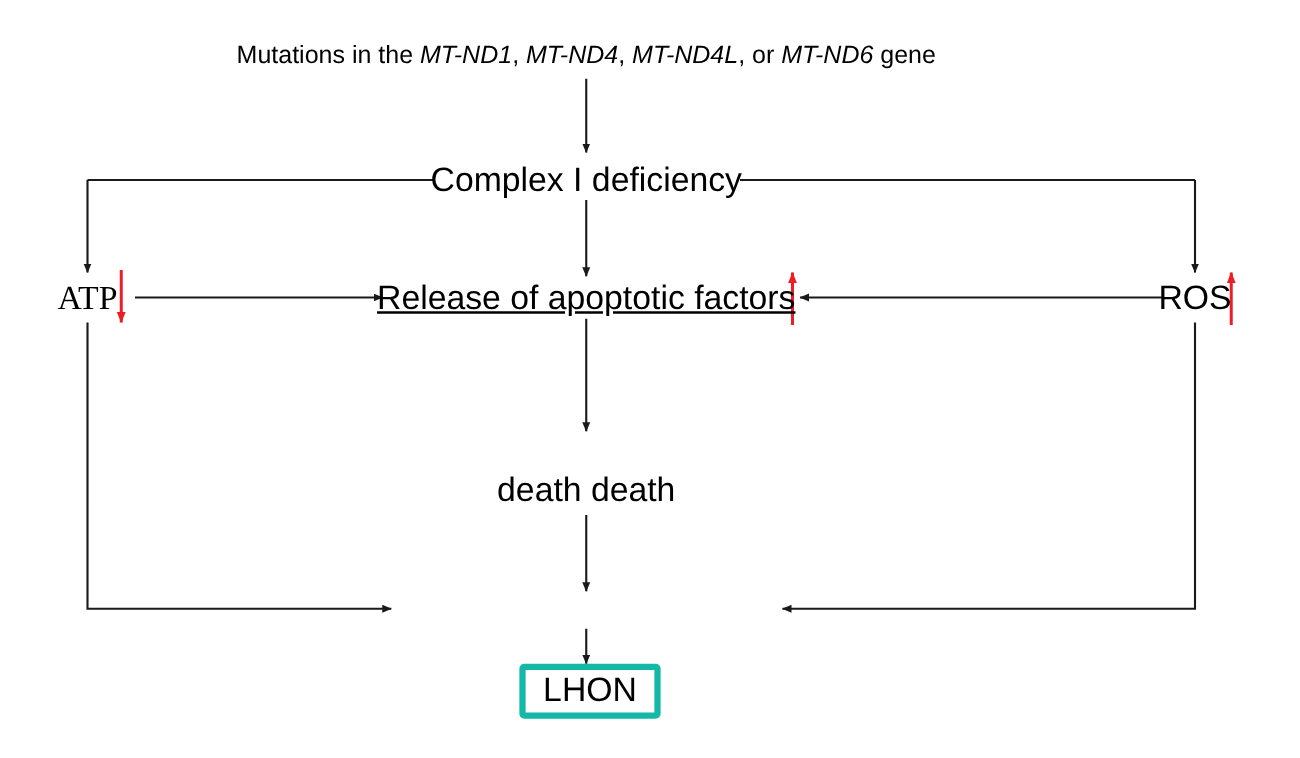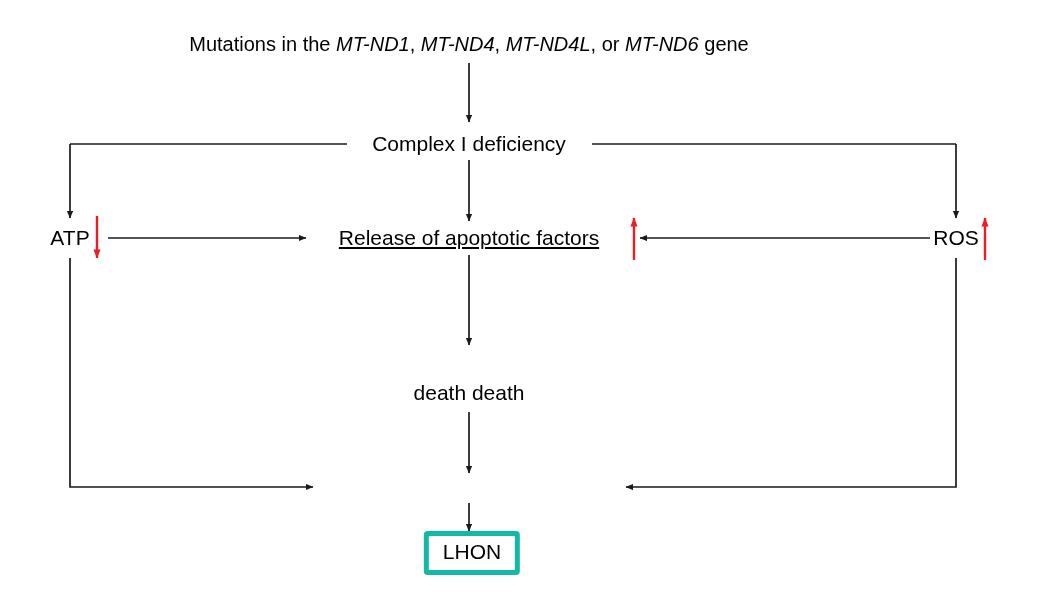--- a/index.html
+++ b/index.html
@@ -20,21 +20,21 @@
   #edges {
     position: absolute;
     left: 0;
     top: 0;
     width: 1040px;
     height: 606px;
   }
   .node {
     position: absolute;
     color: #000000;
-    font-size: 21px;
+    font-size: 27px;
     line-height: 26px;
     white-space: pre;
     text-align: center;
     transform: translate(-50%, -50%);
   }
   .node-title {
     font-size: 20px;
   }
   .ital {
     font-style: italic;
@@ -99,21 +99,21 @@
       <path d="M634,260 L634,218" marker-end="url(#ahr)"></path>
 
       <path d="M985,260 L985,218" marker-end="url(#ahr)"></path>
     </g>
   </svg>
 
   <div class="node node-title" style="left:469px; top:44px;"><span>Mutations in the </span><span class="ital">MT-ND1</span><span>, </span><span class="ital">MT-ND4</span><span>, </span><span class="ital">MT-ND4L</span><span>, or </span><span class="ital">MT-ND6</span><span> gene</span></div>
 
   <div class="node" style="left:469px; top:144px;">Complex I deficiency</div>
 
-  <div class="node" style="left:70px; top:238px;">ATP</div>
+  <div class="node" style="left:70px; top:238px;font-family:Liberation Serif, serif;">ATP</div>
 
   <div class="node" style="left:469px; top:238px;text-decoration:underline;">Release of apoptotic factors</div>
 
   <div class="node" style="left:956px; top:238px;">ROS</div>
 
   <div class="node twoline" style="left:469px; top:378px;"><br><span>death death</span></div>
 
 
   <div class="node node-lhon" style="left:472px; top:553px;">LHON</div>
 

